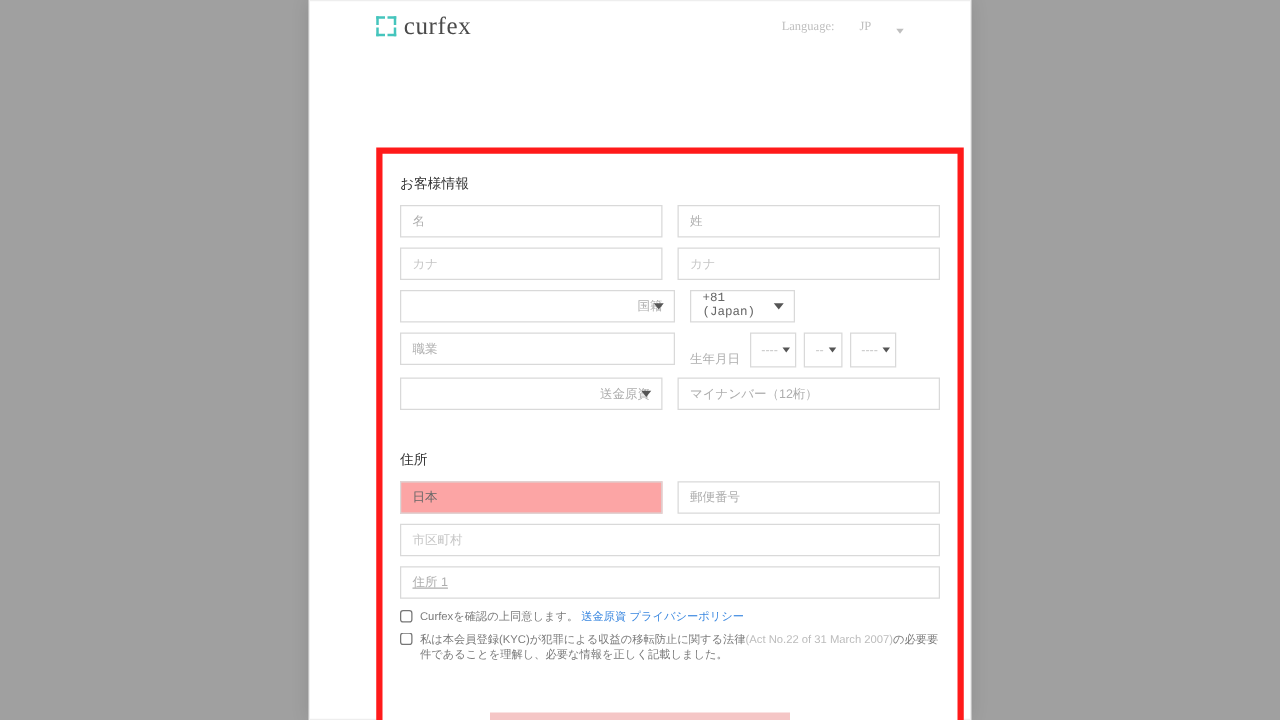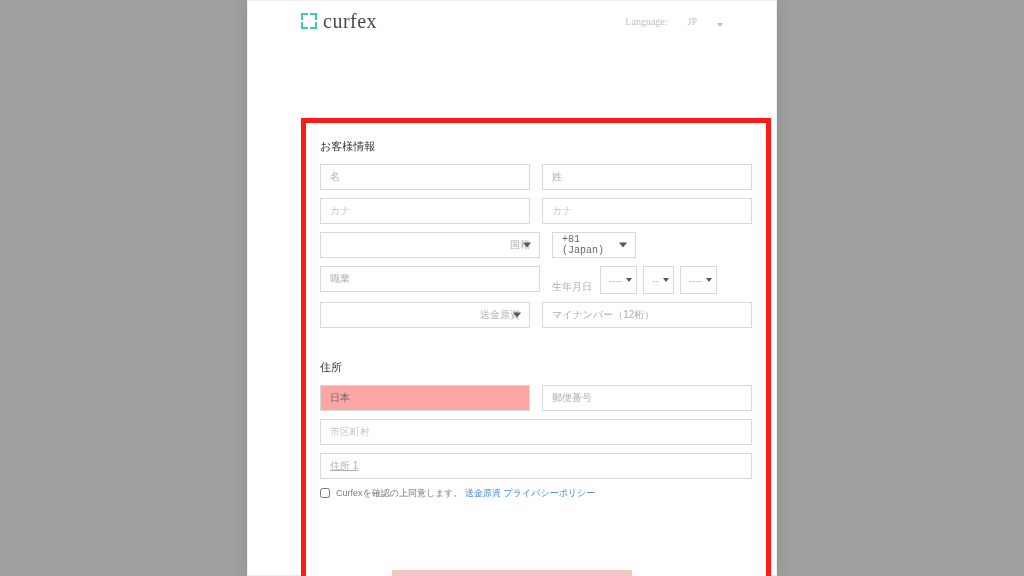--- a/index.html
+++ b/index.html
@@ -154,17 +154,23 @@
       </div>
 
     <div class="chk">
       <input type="checkbox" style="">
       <div>
         <span>Curfexを確認の上同意します。</span>
         <a href="#">送金原資</a>
         <a href="#">プライバシーポリシー</a>
       </div>
     </div>
+    <div class="chk">
+      <input type="checkbox" style="">
+      <div>
+        <span>私は本会員登録(KYC)が犯罪による収益の移転防止に関する法律</span><span class="act">(Act No.22 of 31 March 2007)</span><span>の必要要件であることを理解し、必要な情報を正しく記載しました。</span>
+      </div>
+    </div>
 
   </div>
 </div>
 
 <div class="btnclip"></div>
 
 </body></html>

